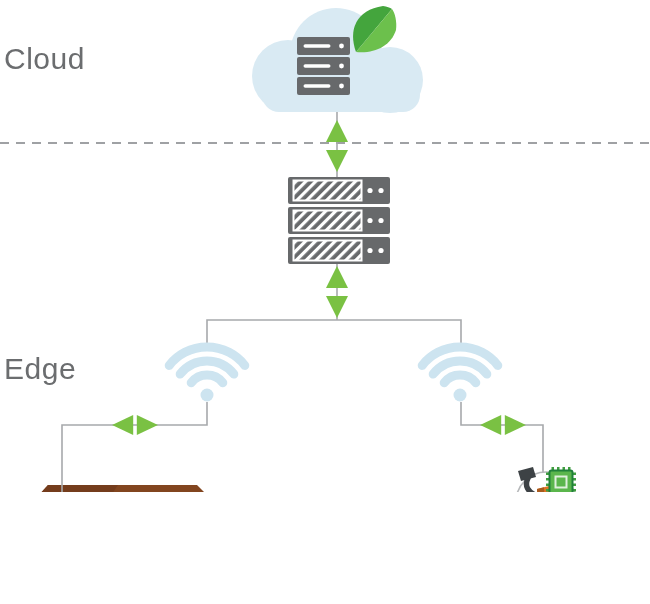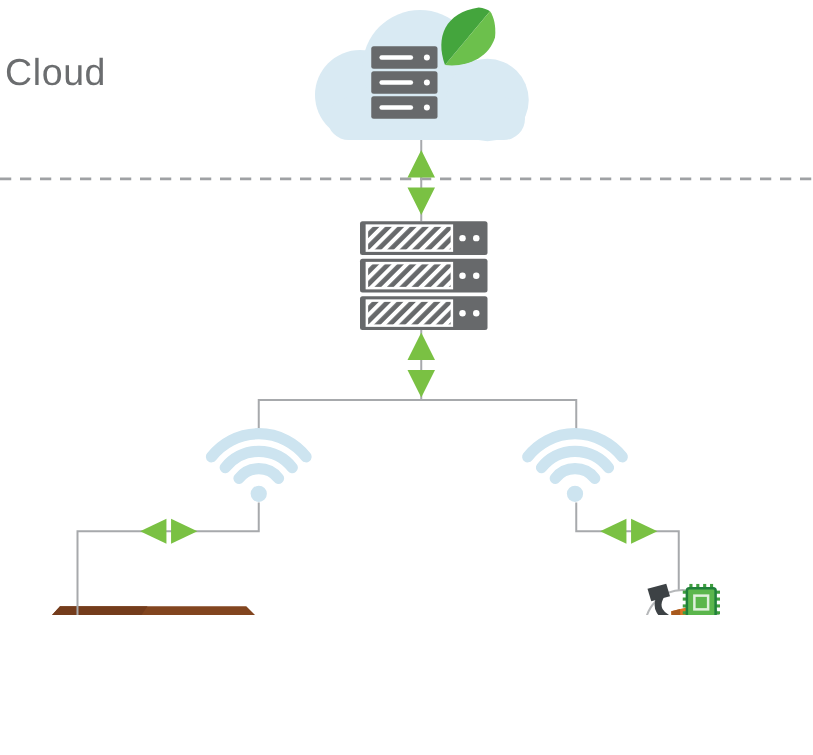--- a/index.html
+++ b/index.html
@@ -276,14 +276,15 @@
         <path class="insl" d="M8,3 L5,-1 M14,3 L17,-1"></path>
         <path class="insl" d="M4,8 L0,5 M3.5,12.5 L-1,13 M4.5,16.5 L1,20 M18,8 L22,5 M18.5,12.5 L23,13 M17.5,16.5 L21,20"></path>
         <ellipse class="ins" cx="11" cy="12.5" rx="7.6" ry="8.8"></ellipse>
         <circle class="ins" cx="11" cy="3.6" r="3.3"></circle>
       </g>
       <line x1="452" y1="547" x2="502" y2="503" stroke="#101010" stroke-width="5.5" stroke-linecap="round"></line>
     </g>
   </svg>
 
   <div class="layer-label" id="lbl-cloud">Cloud</div>
+  <div class="layer-label" id="lbl-edge">Edge</div>
 
 </div>
 
 </body></html>

